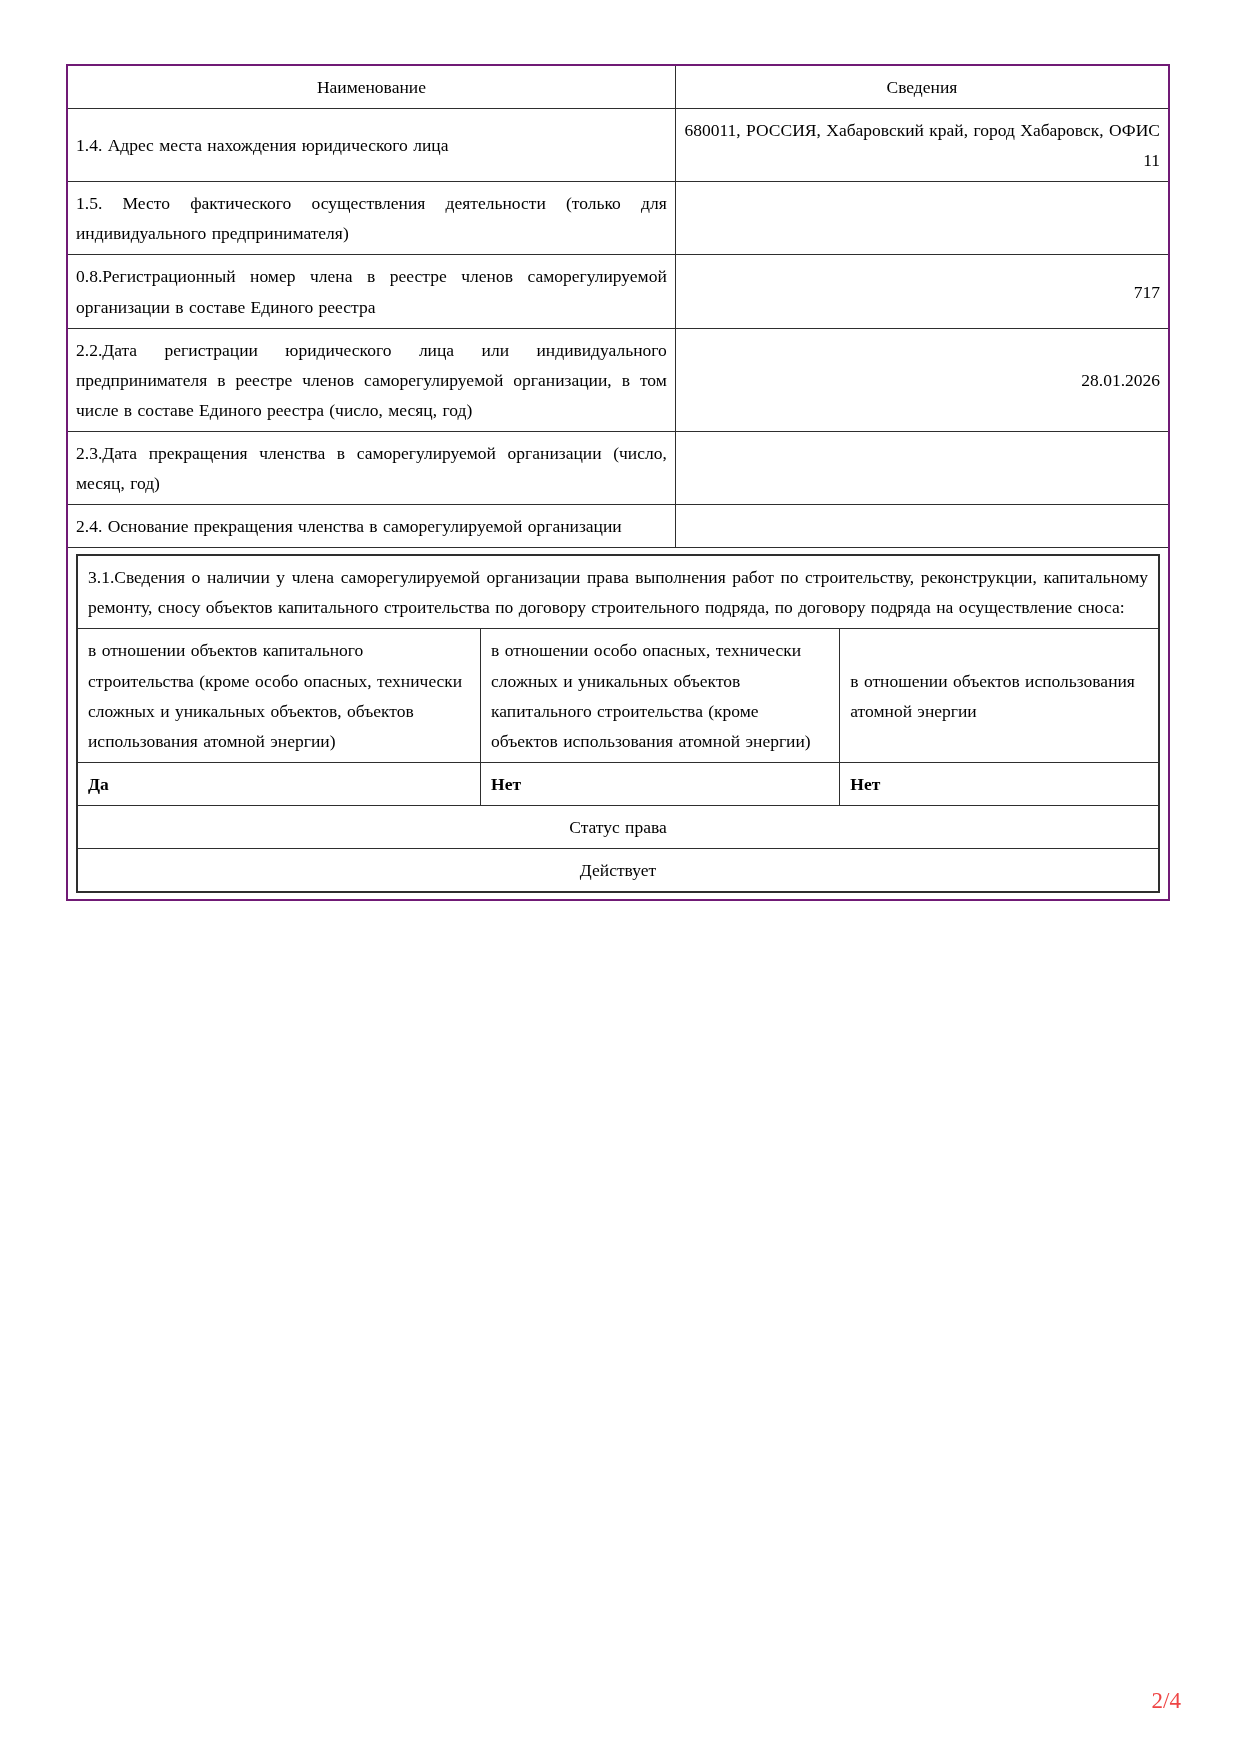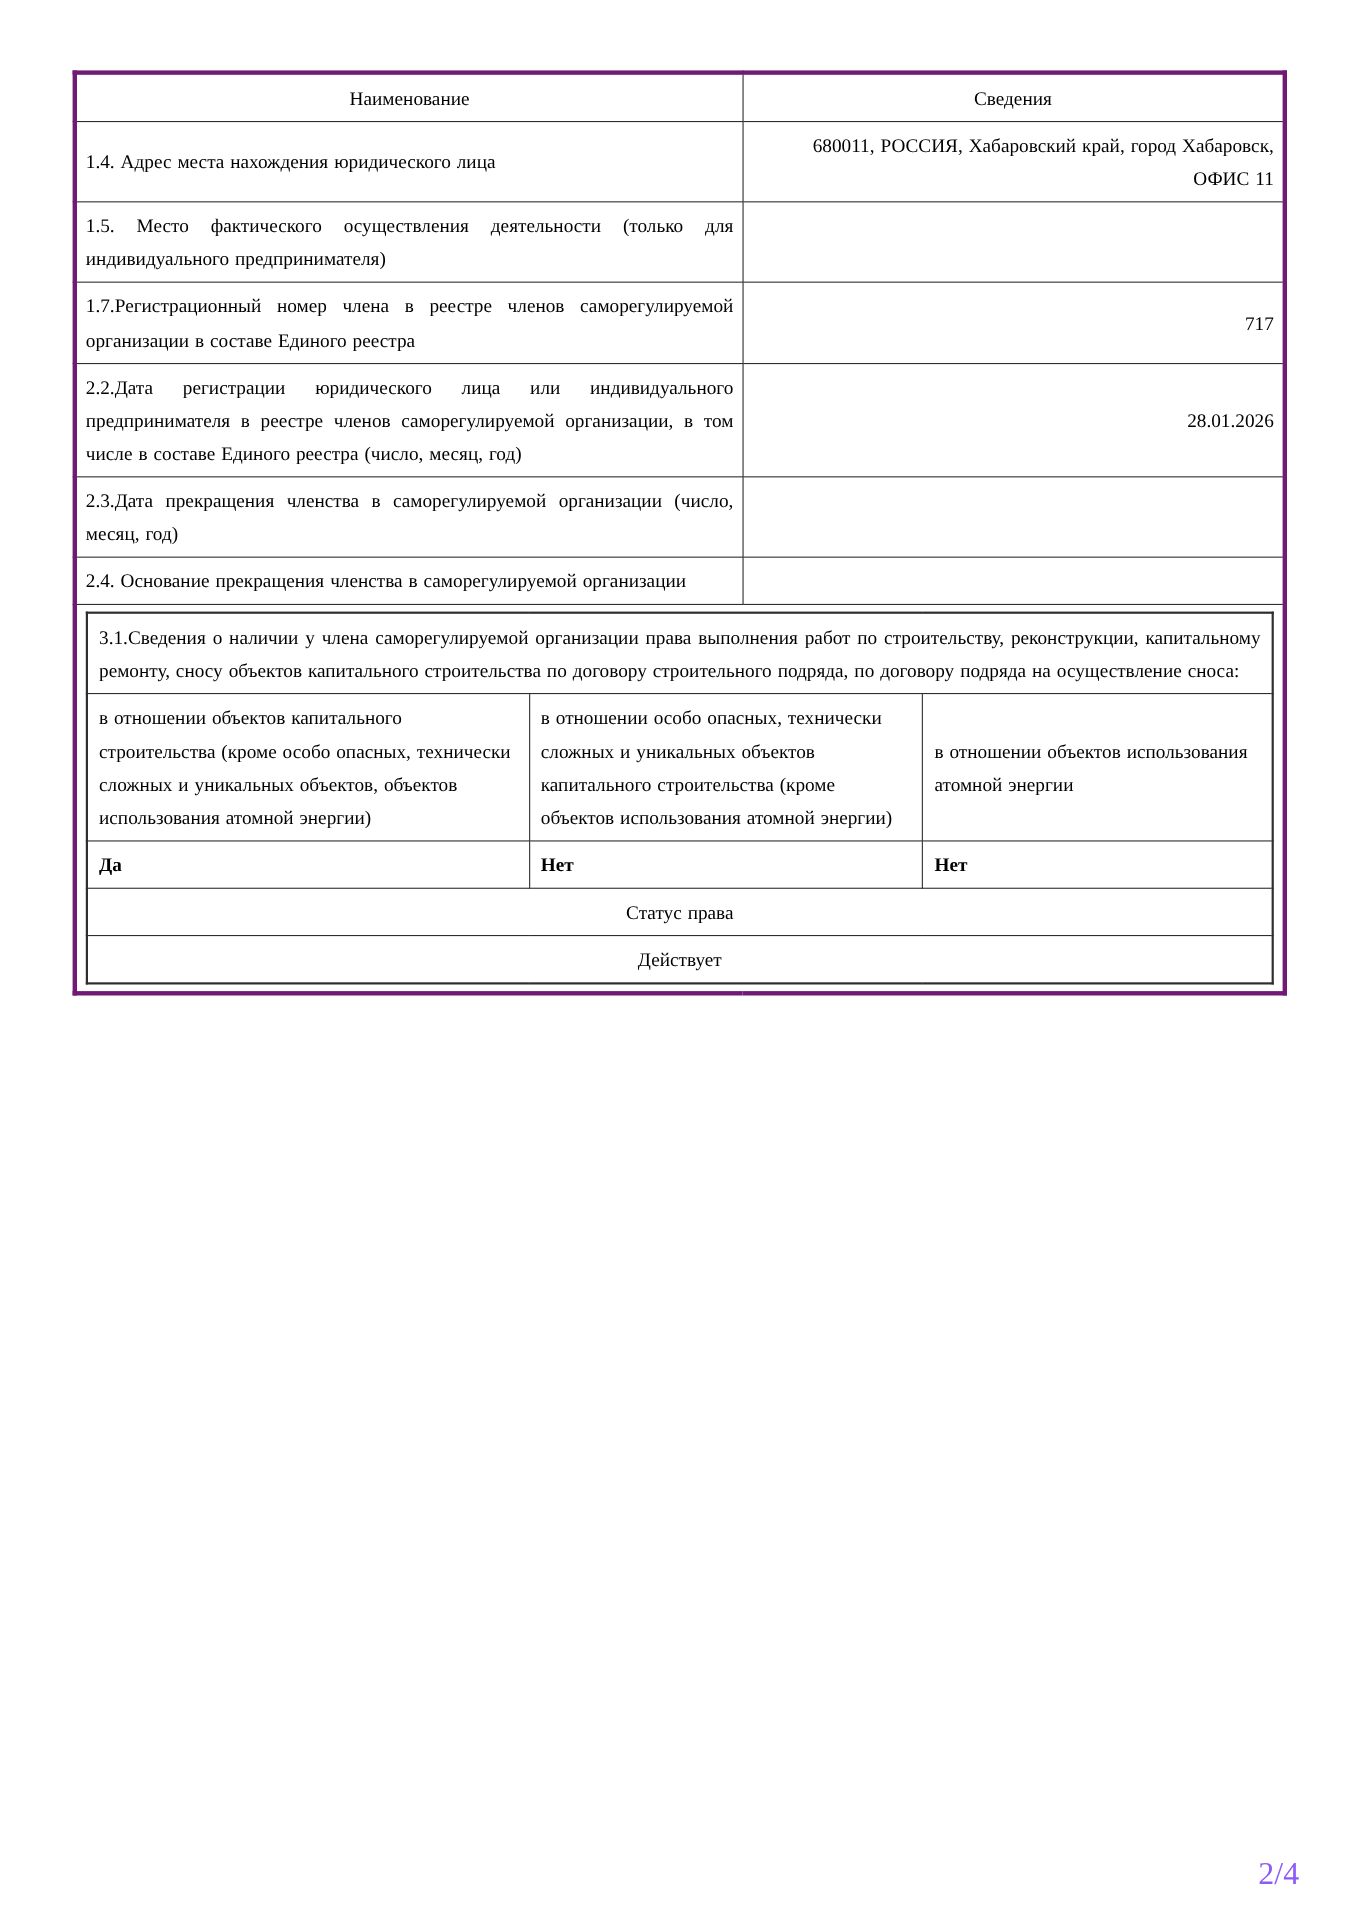--- a/index.html
+++ b/index.html
@@ -17,21 +17,21 @@
   .sheet {
     position: absolute;
     left: 66px;
     top: 64px;
     width: 1104px;
   }
   table.main {
     width: 100%;
     border-collapse: collapse;
     table-layout: fixed;
-    border: 4px solid #701a75;
+    border: 2px solid #701a75;
   }
   table.main > tbody > tr > td {
     border: 1px solid #2e2e2e;
     vertical-align: middle;
     font-size: 17.5px;
     line-height: 1.72;
     padding: 6px 8px;
     word-spacing: 1px;
     overflow: hidden;
   }
@@ -88,22 +88,22 @@
   }
   td.n-center-bold {
     text-align: center;
     font-weight: normal;
     padding: 4px 10px;
   }
   .page-number {
     position: absolute;
     right: 60px;
     top: 1688px;
-    font-size: 29px;
-    color: #8b5cf6;
+    font-size: 23px;
+    color: #ef4444;
     text-align: right;
   }
 </style>
 </head>
 <body>
 
 <div class="sheet">
   <table class="main">
     <colgroup>
       <col style="width:55.2%">
@@ -116,21 +116,21 @@
       </tr>
       <tr>
         <td class="c-label">1.4. Адрес места нахождения юридического лица</td>
         <td class="c-value">680011, РОССИЯ, Хабаровский край, город Хабаровск, ОФИС 11</td>
       </tr>
       <tr>
         <td class="c-label">1.5. Место фактического осуществления деятельности (только для индивидуального предпринимателя)</td>
         <td class="c-value"></td>
       </tr>
       <tr>
-        <td class="c-label">1.7.Регистрационный номер члена в реестре членов саморегулируемой организации в составе Единого реестра</td>
+        <td class="c-label">0.8.Регистрационный номер члена в реестре членов саморегулируемой организации в составе Единого реестра</td>
         <td class="c-value">717</td>
       </tr>
       <tr>
         <td class="c-label">2.2.Дата регистрации юридического лица или индивидуального предпринимателя в реестре членов саморегулируемой организации, в том числе в составе Единого реестра (число, месяц, год)</td>
         <td class="c-value">28.01.2026</td>
       </tr>
       <tr>
         <td class="c-label">2.3.Дата прекращения членства в саморегулируемой организации (число, месяц, год)</td>
         <td class="c-value"></td>
       </tr>

